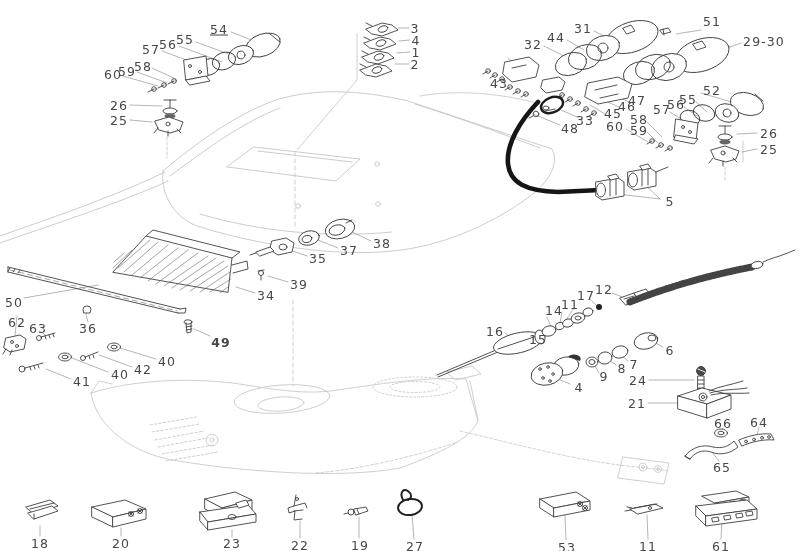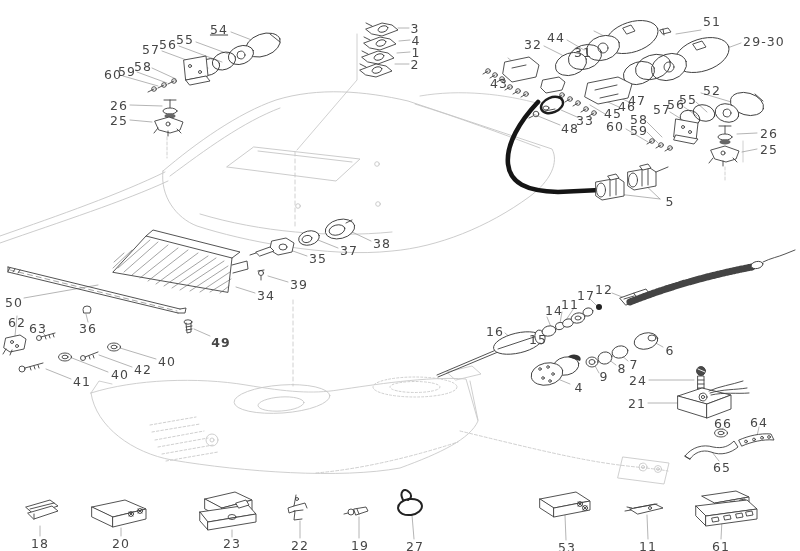--- a/index.html
+++ b/index.html
@@ -384,21 +384,21 @@
       <div class="part-label" style="left: 151px; top: 49px;">57</div>
       <div class="part-label" style="left: 143px; top: 66px;">58</div>
       <div class="part-label" style="left: 127px; top: 71px;">59</div>
       <div class="part-label" style="left: 113px; top: 74px;">60</div>
       <div class="part-label" style="left: 119px; top: 105px;">26</div>
       <div class="part-label" style="left: 119px; top: 120px;">25</div>
       <div class="part-label" style="left: 415px; top: 28px;">3</div>
       <div class="part-label" style="left: 416px; top: 40px;">4</div>
       <div class="part-label" style="left: 416px; top: 52px;">1</div>
       <div class="part-label" style="left: 415px; top: 64px;">2</div>
-      <div class="part-label" style="left: 583px; top: 28px; margin-top: 24px;">31</div>
+      <div class="part-label" style="left: 583px; top: 28px;">31</div>
       <div class="part-label" style="left: 556px; top: 37px;">44</div>
       <div class="part-label" style="left: 533px; top: 44px;">32</div>
       <div class="part-label" style="left: 499px; top: 55px; margin-top: 28px;">43</div>
       <div class="part-label" style="left: 712px; top: 21px;">51</div>
       <div class="part-label" style="left: 764px; top: 41px;">29-30</div>
       <div class="part-label" style="left: 712px; top: 90px;">52</div>
       <div class="part-label" style="left: 688px; top: 99px;">55</div>
       <div class="part-label" style="left: 676px; top: 104px;">56</div>
       <div class="part-label" style="left: 662px; top: 109px;">57</div>
       <div class="part-label" style="left: 637px; top: 100px;">47</div>

